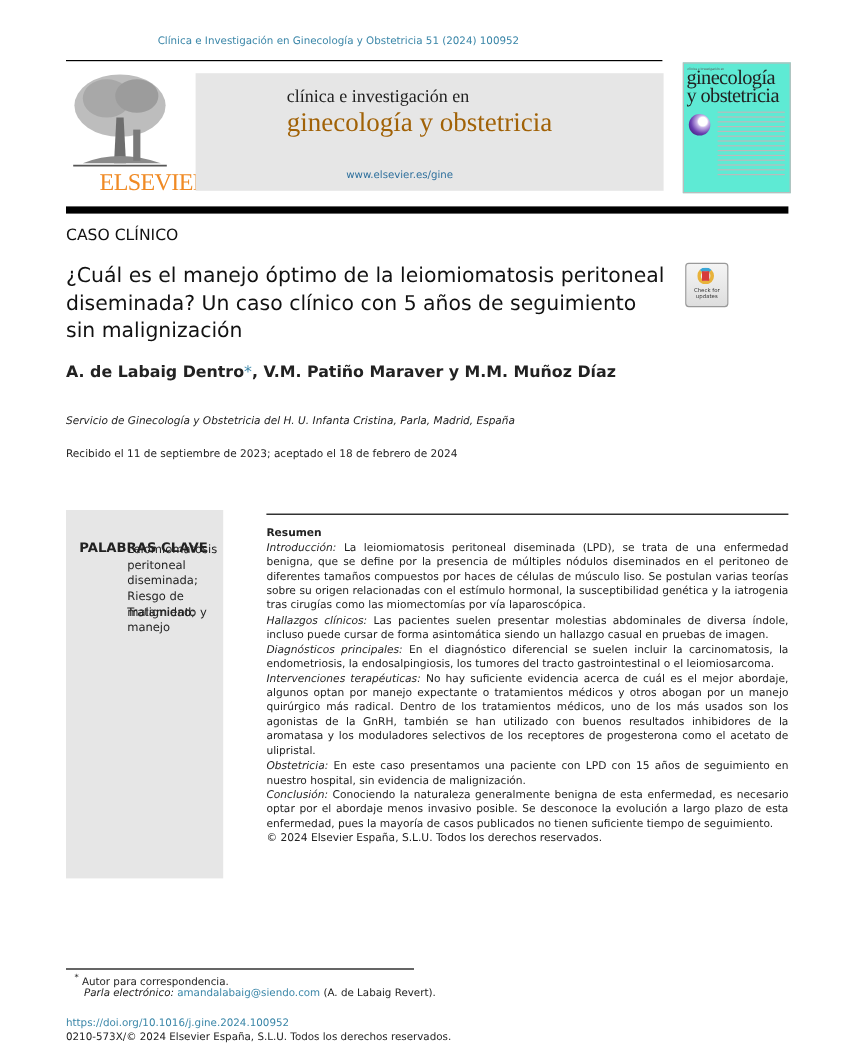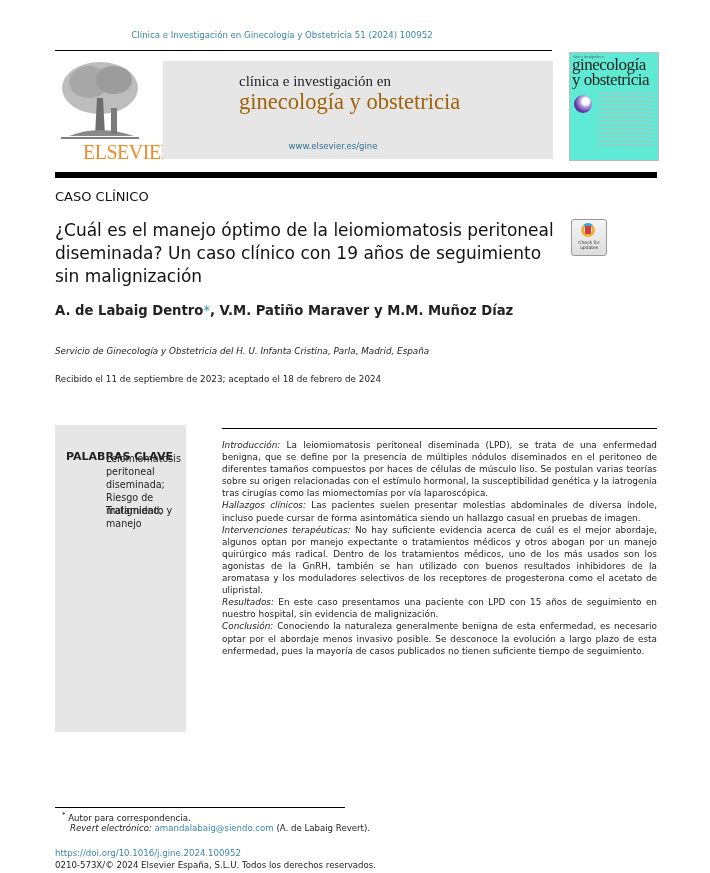--- a/index.html
+++ b/index.html
@@ -98,21 +98,21 @@
       <div></div>
       <div></div>
       <div></div>
       <div></div>
   </div>
 </div>
 
 <div class="abs thick-rule"></div>
 
 <div class="abs section-label">CASO CLÍNICO</div>
-<div class="abs title">¿Cuál es el manejo óptimo de la leiomiomatosis peritoneal diseminada? Un caso clínico con 19 años de seguimiento sin malignización</div>
+<div class="abs title">¿Cuál es el manejo óptimo de la leiomiomatosis peritoneal diseminada? Un caso clínico con 5 años de seguimiento sin malignización</div>
 
 <div class="abs crossmark">
   <div class="cm-ring"></div>
   <div class="cm-flag"></div>
   <div class="cm-text">
     <span>Check for</span><br>
     <span>updates</span>
   </div>
 </div>
 
@@ -127,30 +127,33 @@
   <div class="kw-head">PALABRAS CLAVE</div>
   <div class="kw-item" style="top:27px">Leiomiomatosis</div>
   <div class="kw-item" style="top:40px">peritoneal</div>
   <div class="kw-item" style="top:53px">diseminada;</div>
   <div class="kw-item" style="top:66px">Riesgo de malignidad;</div>
   <div class="kw-item" style="top:79px">Tratamiento y manejo</div>
 </div>
 
 <div class="abs abs-rule"></div>
 <div class="abs abs-body">
+  <span class="hd">Resumen</span>
   <p><span class="lbl">Introducción:</span><span> La leiomiomatosis peritoneal diseminada (LPD), se trata de una enfermedad benigna, que se define por la presencia de múltiples nódulos diseminados en el peritoneo de diferentes tamaños compuestos por haces de células de músculo liso. Se postulan varias teorías sobre su origen relacionadas con el estímulo hormonal, la susceptibilidad genética y la iatrogenia tras cirugías como las miomectomías por vía laparoscópica.</span></p>
   <p><span class="lbl">Hallazgos clínicos:</span><span> Las pacientes suelen presentar molestias abdominales de diversa índole, incluso puede cursar de forma asintomática siendo un hallazgo casual en pruebas de imagen.</span></p>
+  <p><span class="lbl">Diagnósticos principales:</span><span> En el diagnóstico diferencial se suelen incluir la carcinomatosis, la endometriosis, la endosalpingiosis, los tumores del tracto gastrointestinal o el leiomiosarcoma.</span></p>
   <p><span class="lbl">Intervenciones terapéuticas:</span><span> No hay suficiente evidencia acerca de cuál es el mejor abordaje, algunos optan por manejo expectante o tratamientos médicos y otros abogan por un manejo quirúrgico más radical. Dentro de los tratamientos médicos, uno de los más usados son los agonistas de la GnRH, también se han utilizado con buenos resultados inhibidores de la aromatasa y los moduladores selectivos de los receptores de progesterona como el acetato de ulipristal.</span></p>
-  <p><span class="lbl">Resultados:</span><span> En este caso presentamos una paciente con LPD con 15 años de seguimiento en nuestro hospital, sin evidencia de malignización.</span></p>
+  <p><span class="lbl">Obstetricia:</span><span> En este caso presentamos una paciente con LPD con 15 años de seguimiento en nuestro hospital, sin evidencia de malignización.</span></p>
   <p><span class="lbl">Conclusión:</span><span> Conociendo la naturaleza generalmente benigna de esta enfermedad, es necesario optar por el abordaje menos invasivo posible. Se desconoce la evolución a largo plazo de esta enfermedad, pues la mayoría de casos publicados no tienen suficiente tiempo de seguimiento.</span></p>
+  <p>© 2024 Elsevier España, S.L.U. Todos los derechos reservados.</p>
 </div>
 
 <div class="abs foot-rule"></div>
 <div class="abs foot1">
   <span style="font-size:7px;vertical-align:super">*</span><span> Autor para correspondencia.</span>
 </div>
 <div class="abs foot2">
-  <span class="it">Revert electrónico:</span>
+  <span class="it">Parla electrónico:</span>
   <span class="link">amandalabaig@siendo.com</span><span> (A. de Labaig Revert).</span>
 </div>
 
 <div class="abs doi">https://doi.org/10.1016/j.gine.2024.100952</div>
 <div class="abs issn">0210-573X/© 2024 Elsevier España, S.L.U. Todos los derechos reservados.</div>
 
 </body></html>

